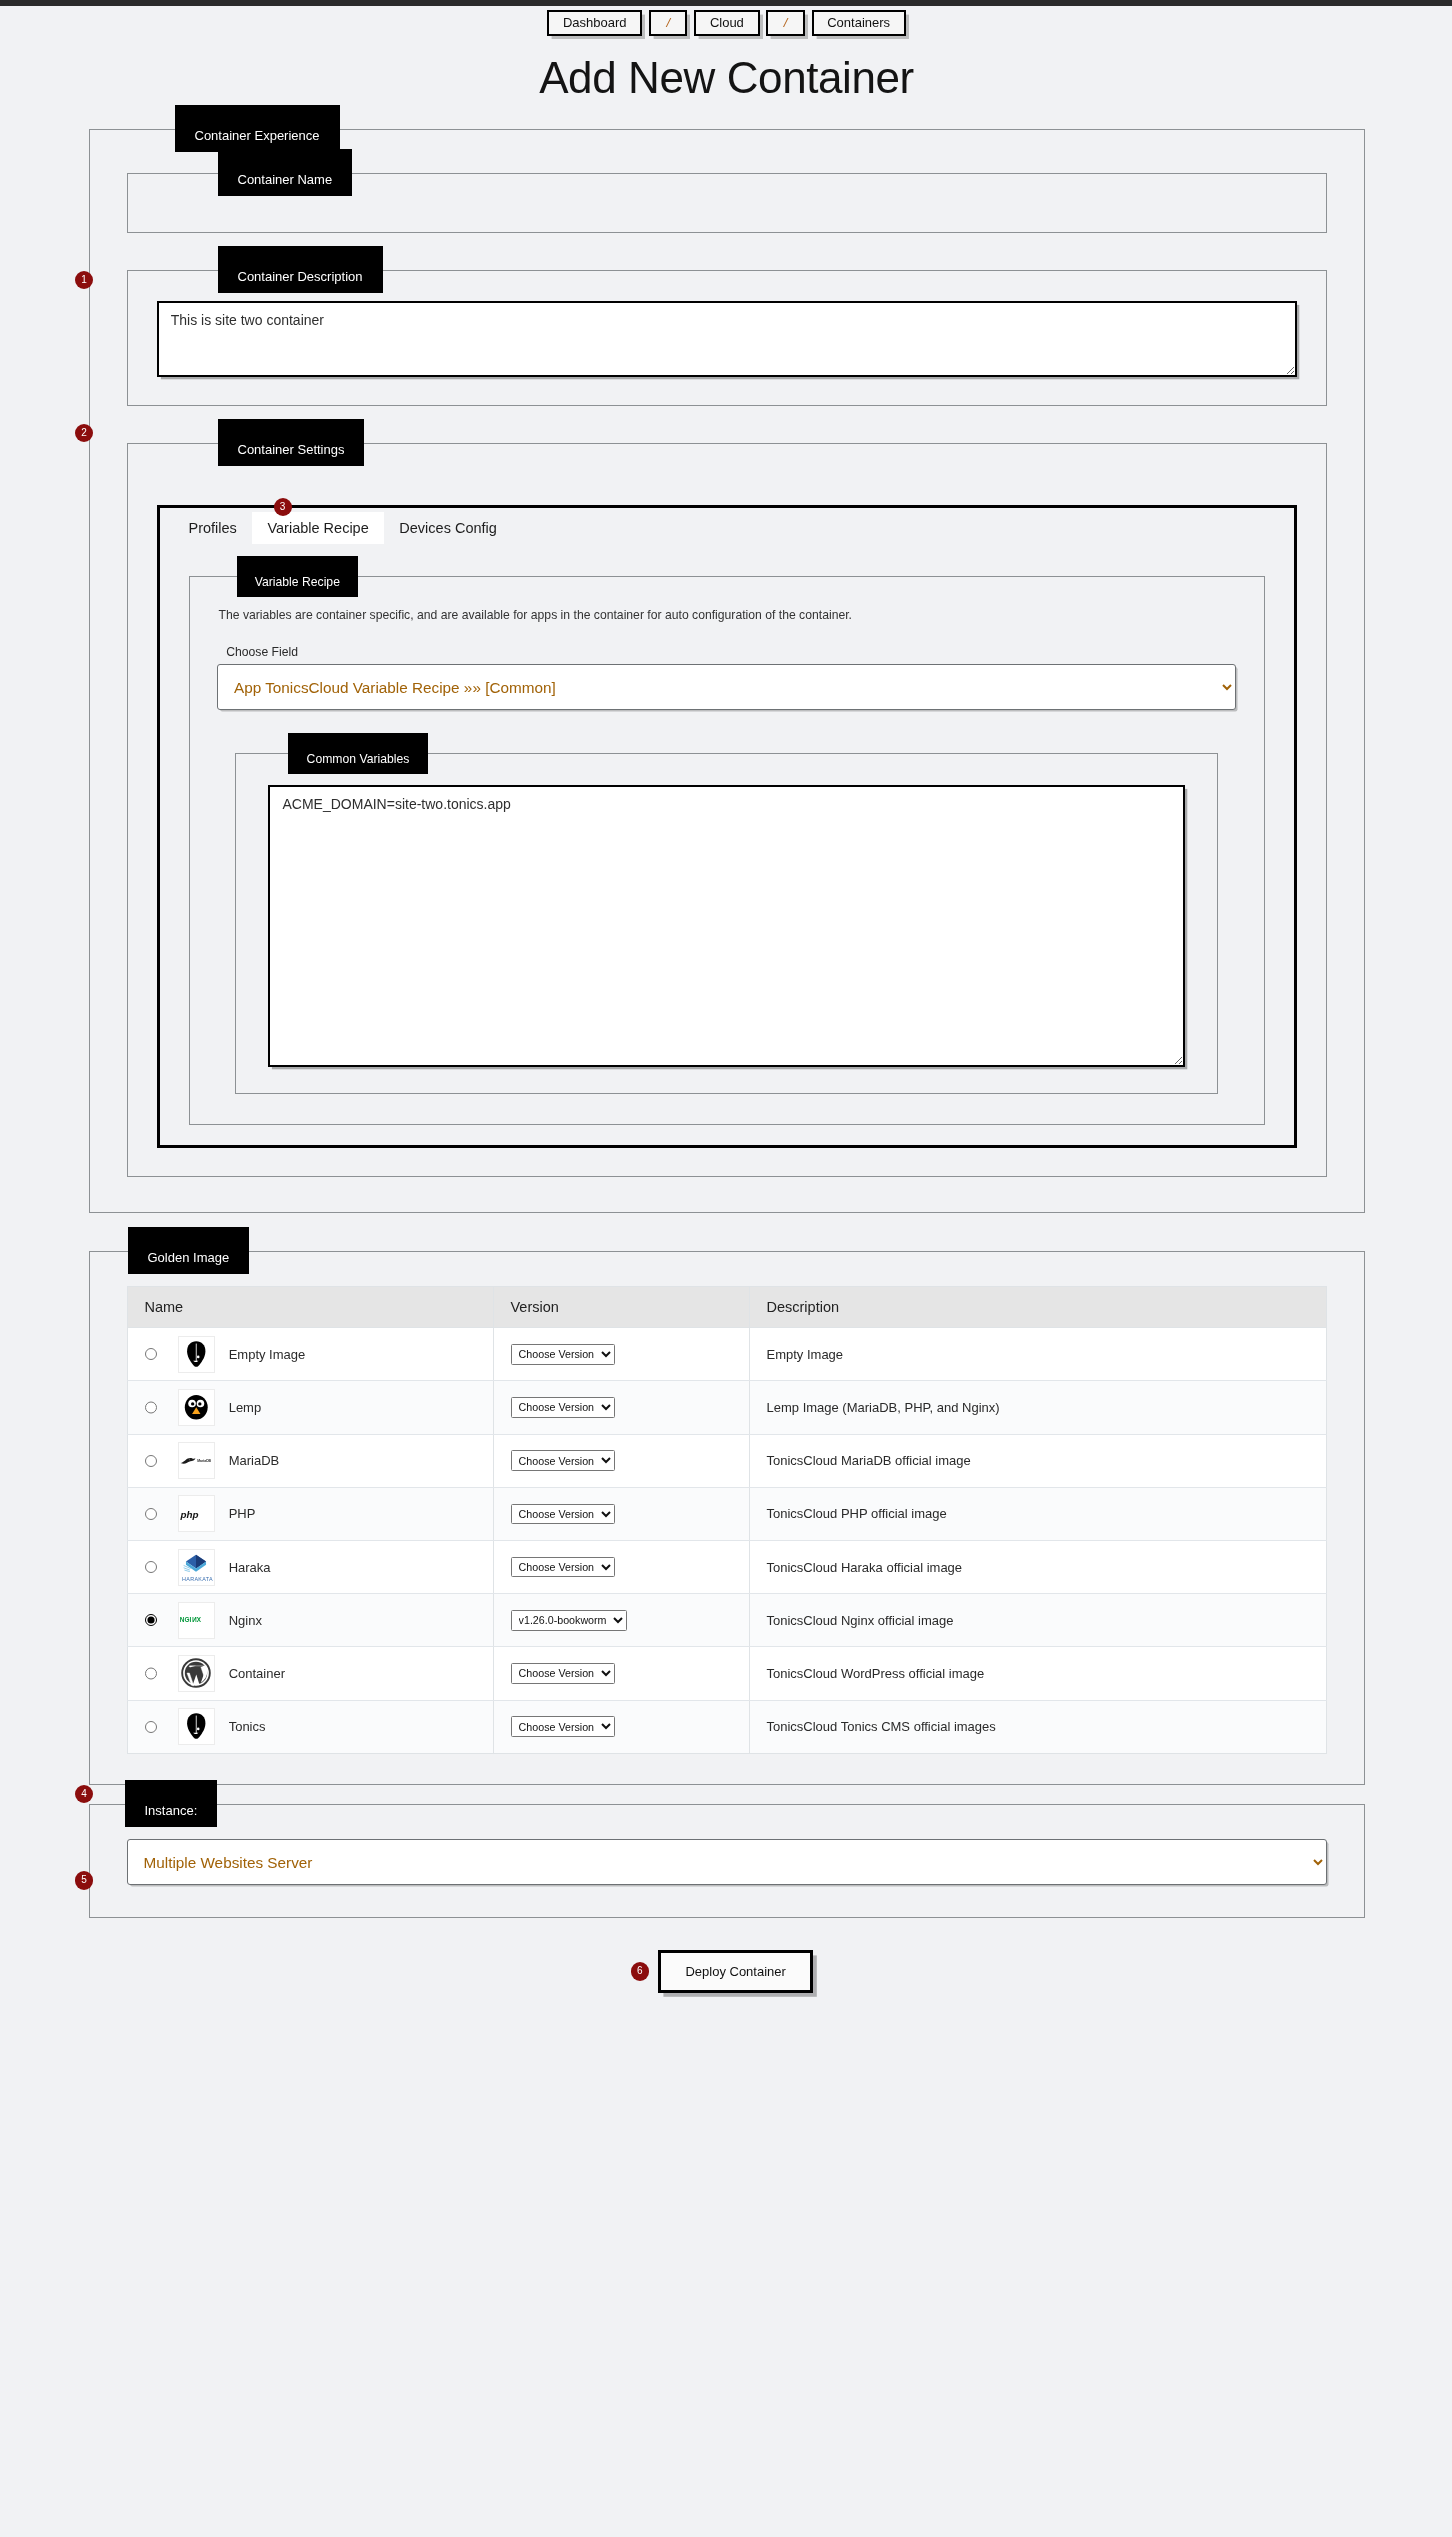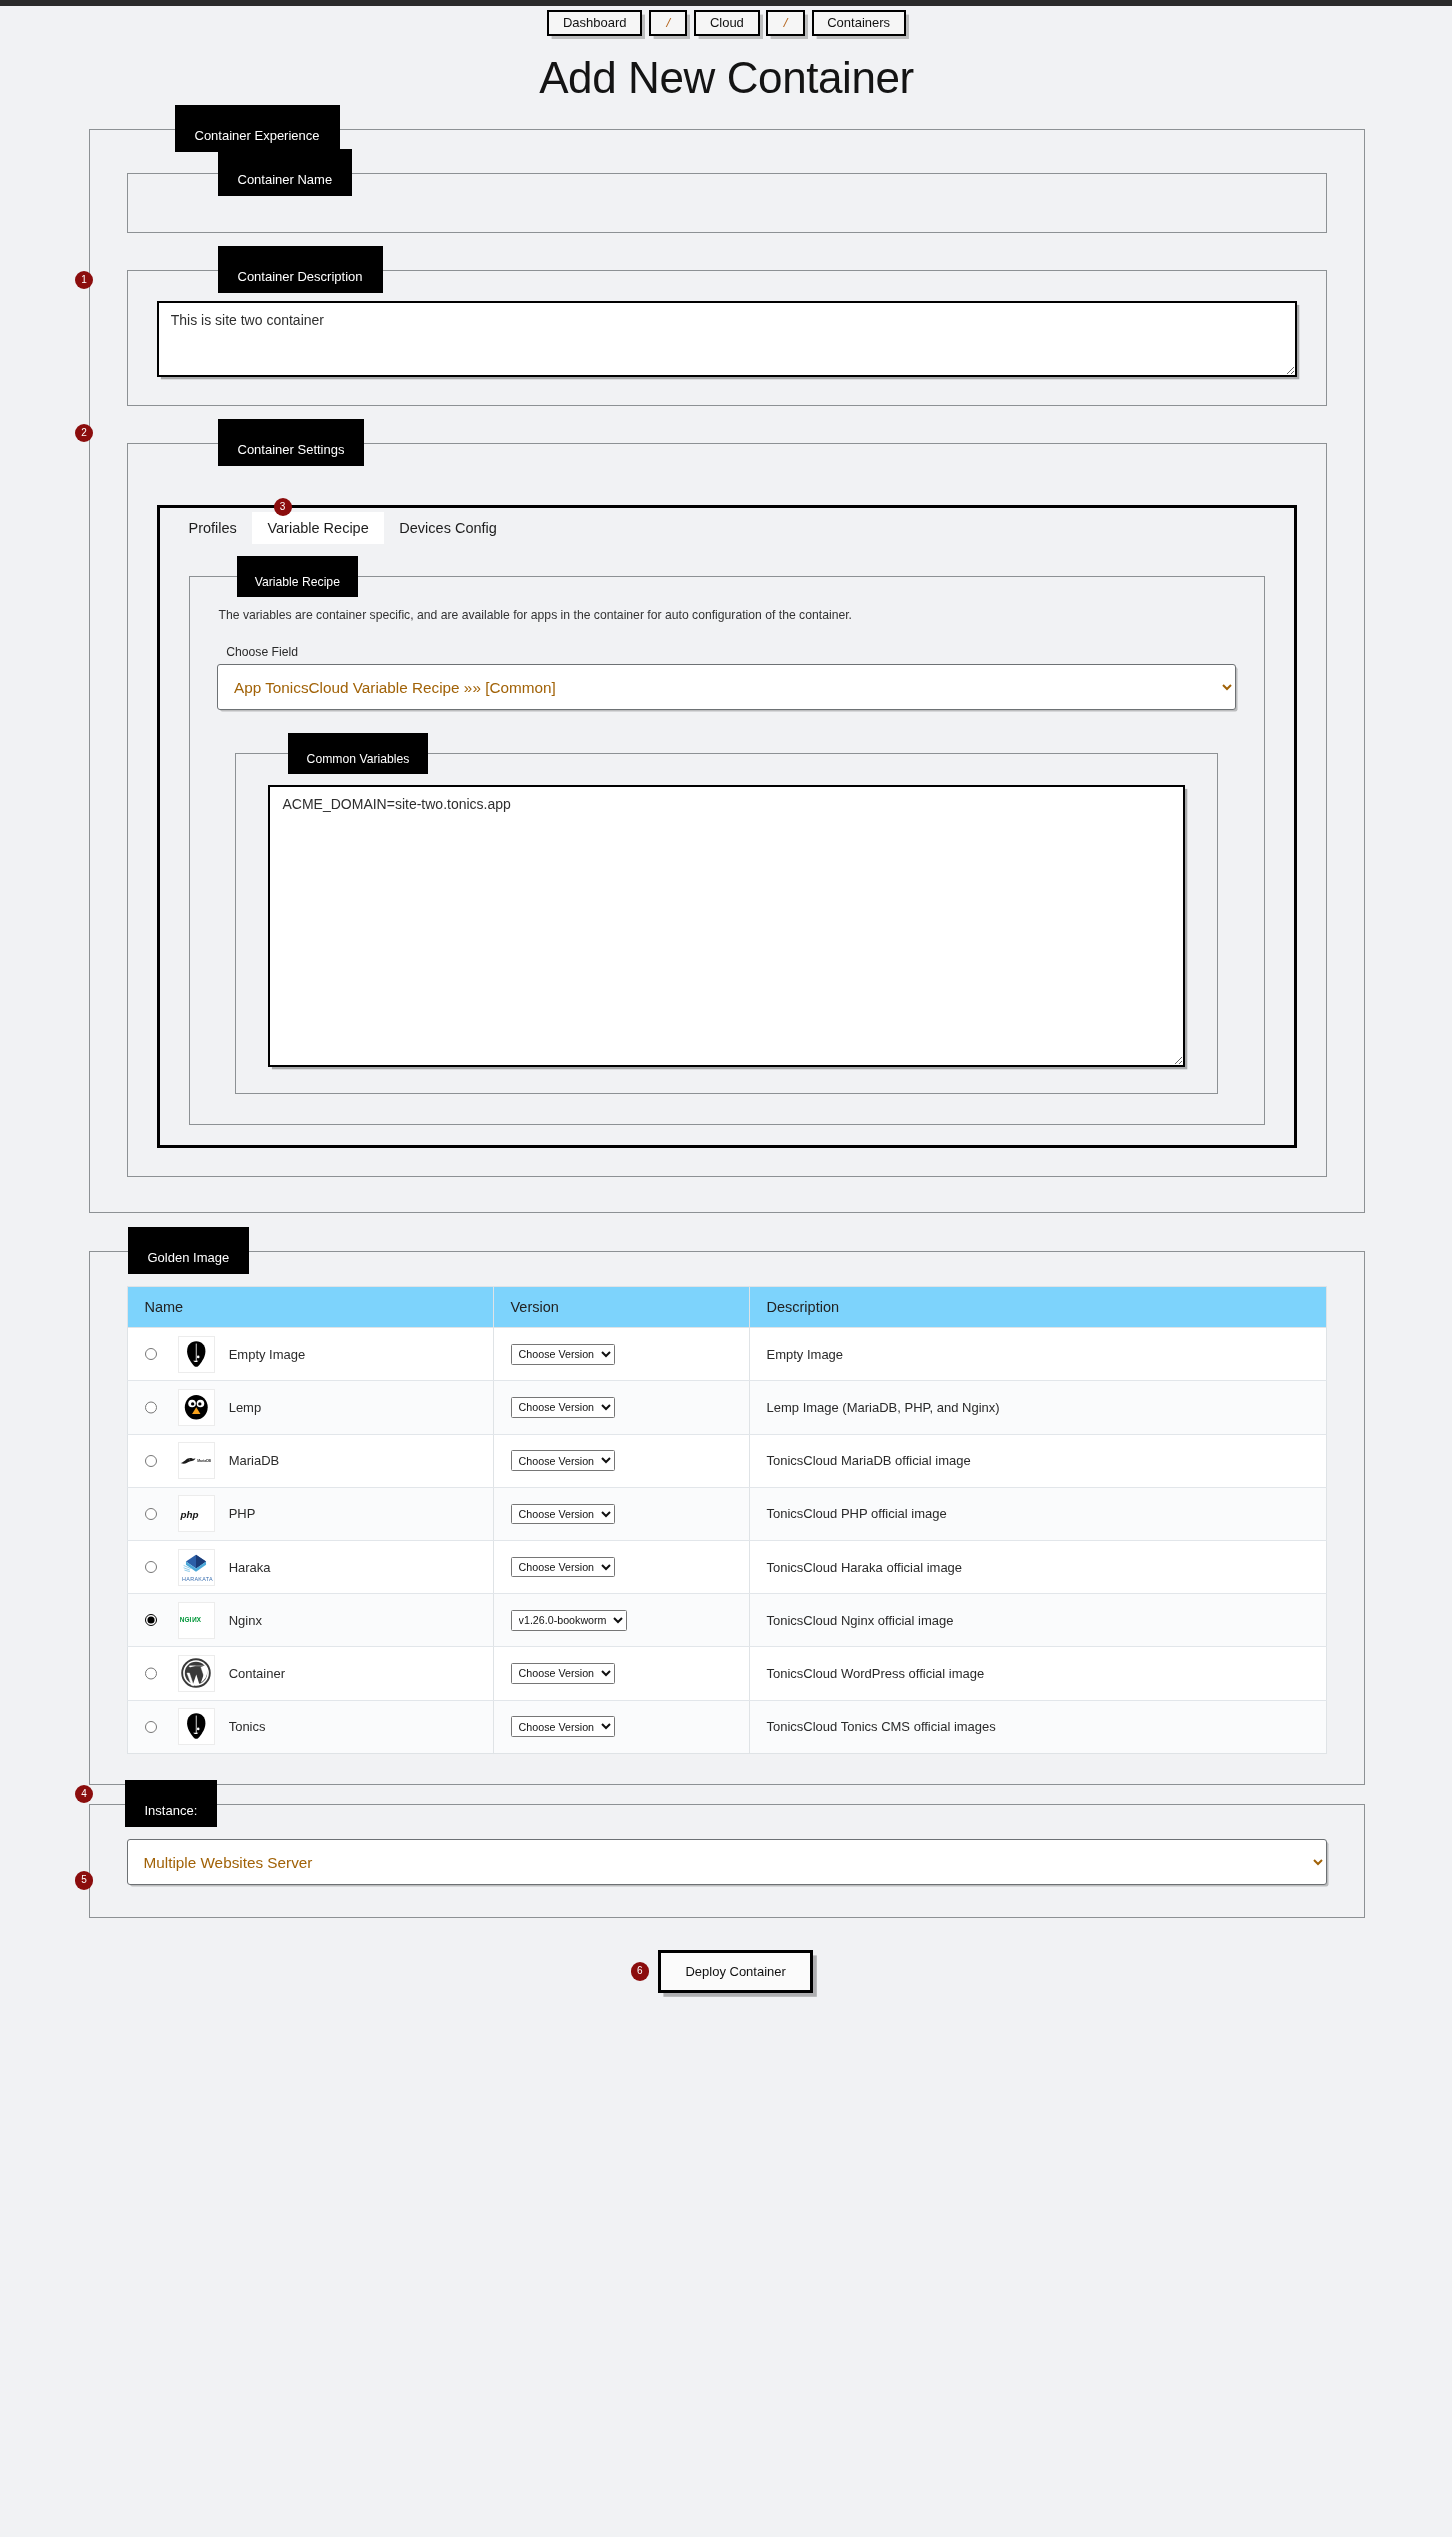--- a/index.html
+++ b/index.html
@@ -202,21 +202,21 @@
     border-collapse: collapse;
     border: 0.8px solid #dfe3e6;
     background: #fff;
     font-size: 13px;
   }
   table.images th {
     text-align: left;
     font-weight: 400;
     font-size: 14.5px;
     color: #222;
-    background: #7dd3fc;
+    background: #e5e5e5;
     padding: 12.2px 17px;
     border-bottom: 0.8px solid #dfe3e6;
     border-right: 0.8px solid #dfe3e6;
   }
   table.images td {
     padding: 7.6px 17px;
     border-bottom: 0.8px solid #e2e6ea;
     border-right: 0.8px solid #dfe3e6;
     vertical-align: middle;
     color: #2a2a2a;

